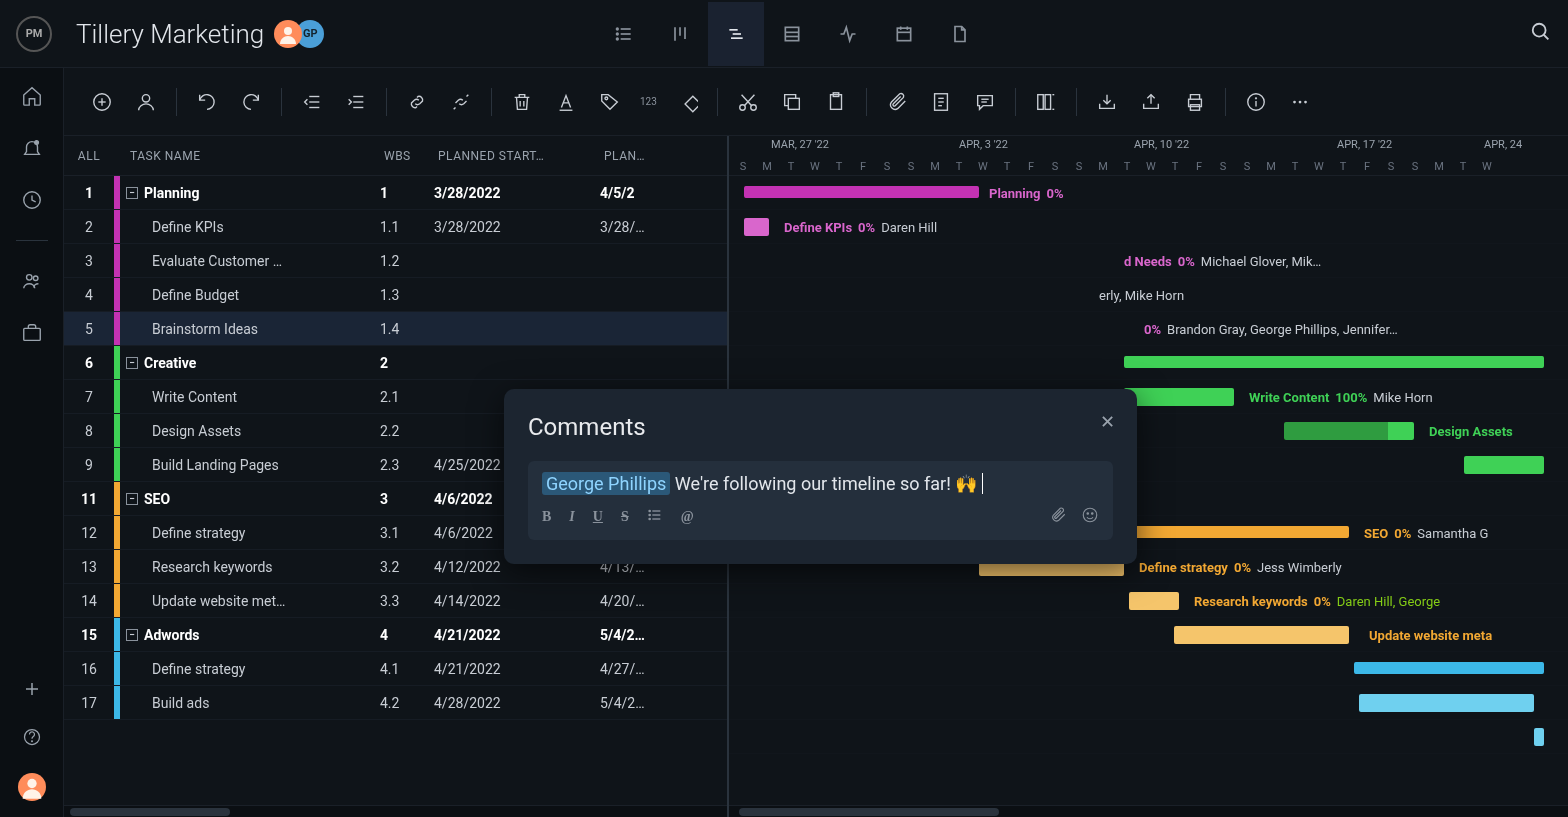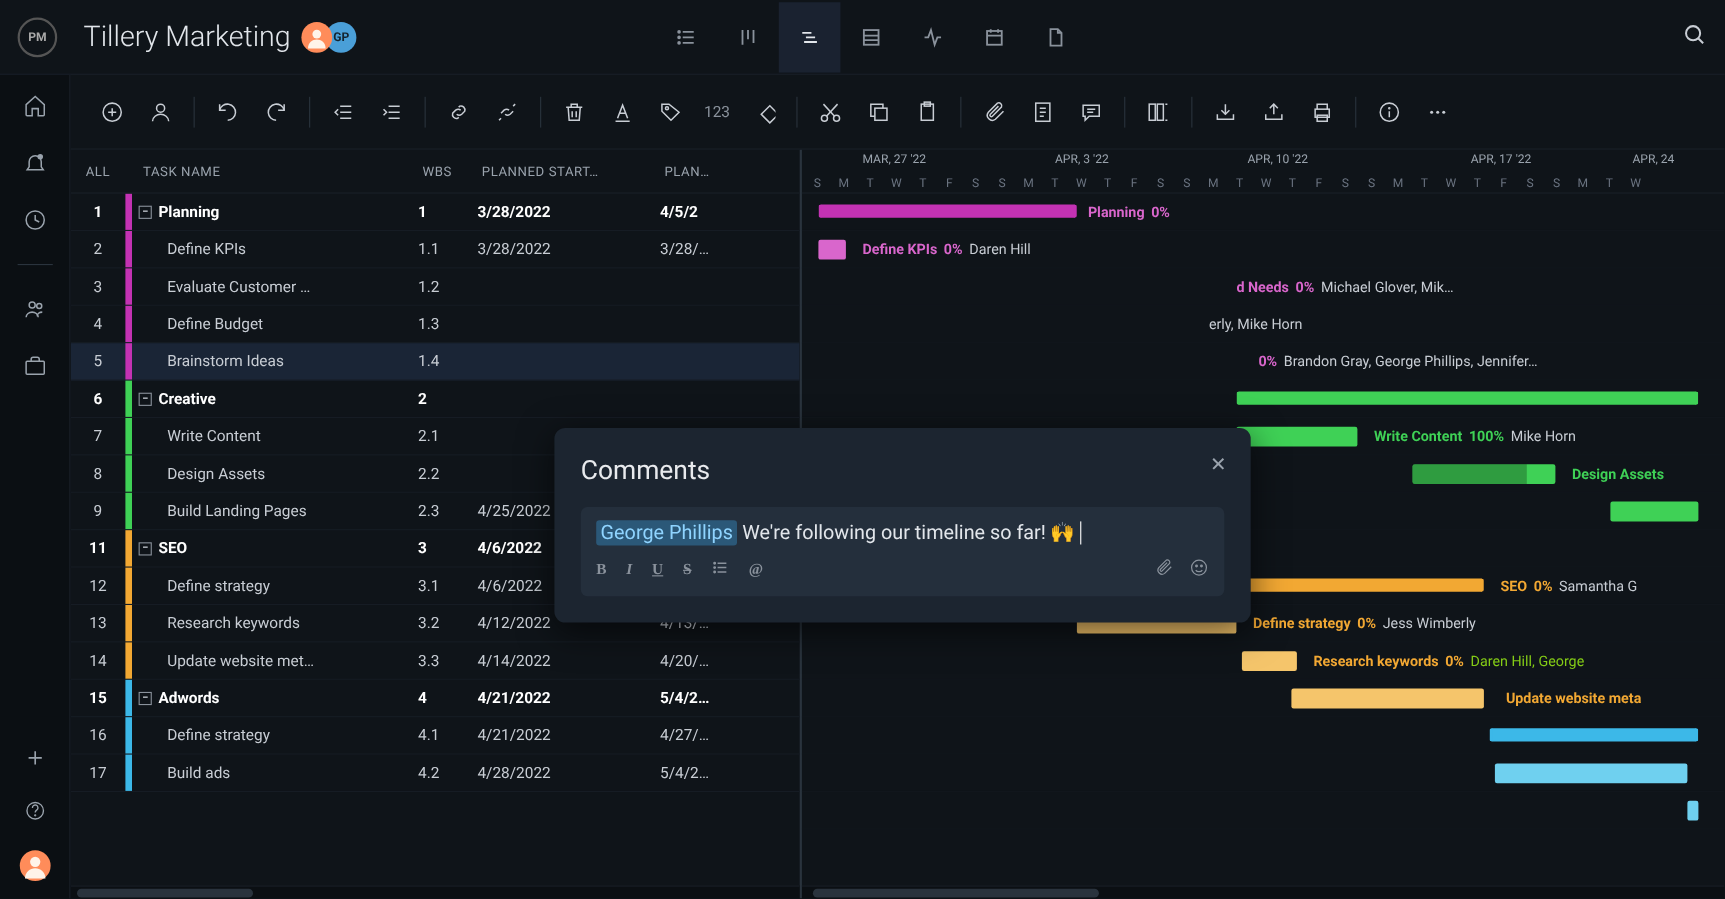--- a/index.html
+++ b/index.html
@@ -20,21 +20,21 @@
 .main { display:flex; flex:1; overflow:hidden; }
 .sidebar { width:64px; background:#0b0f13; display:flex; flex-direction:column; align-items:center; padding-top:16px; gap:28px; border-right:1px solid #1a2028; }
 .sidebar-item { width:24px; height:24px; color:#9aa3ad; cursor:pointer; display:flex; align-items:center; justify-content:center; }
 .sidebar-spacer { flex:1; }
 .sidebar-bottom { display:flex; flex-direction:column; align-items:center; gap:24px; padding-bottom:16px; }
 .content { flex:1; display:flex; flex-direction:column; overflow:hidden; }
 .toolbar { height:68px; display:flex; align-items:center; padding:0 24px; gap:16px; border-bottom:1px solid #1a2028; }
 .tool-btn { width:28px; height:28px; display:flex; align-items:center; justify-content:center; color:#c8cdd4; cursor:pointer; }
 .tool-btn svg { width:22px; height:22px; }
 .tool-sep { width:1px; height:28px; background:#2a333d; }
-.tool-text { color:#8a929c; font-size:14px; }
+.tool-text { color:#8a929c; font-size:10px; }
 .grid-area { flex:1; display:flex; overflow:hidden; position:relative; }
 .table-pane { flex:0 0 665px; display:flex; flex-direction:column; border-right:2px solid #2a333d; overflow:hidden; }
 .table-header { display:flex; height:40px; align-items:center; border-bottom:1px solid #1a2028; color:#9aa3ad; font-size:12px; letter-spacing:0.5px; }
 .col-num { flex:0 0 50px; text-align:center; }
 .col-task { flex:0 0 260px; padding-left:6px; }
 .col-wbs { flex:0 0 54px; }
 .col-start { flex:0 0 166px; }
 .col-end { flex:1; }
 .table-body { flex:1; overflow-y:auto; }
 .task-row { display:flex; height:34px; align-items:center; border-bottom:1px solid #161c24; font-size:14px; cursor:pointer; }
@@ -584,21 +584,21 @@
               </div>
             </div>
           <div class="scrollbar-h">
               <div class="scroll-thumb" style="width:160px"></div>
             </div>
         </div>
 
         <div class="gantt-pane">
           <div class="gantt-header">
             <div id="gantt-weeks">
-                <div class="gantt-week" style="left: 55px;">MAR, 27 '22</div>
+                <div class="gantt-week" style="left: 42px;">MAR, 27 '22</div>
                 <div class="gantt-week" style="left: 230px;">APR, 3 '22</div>
                 <div class="gantt-week" style="left: 405px;">APR, 10 '22</div>
                 <div class="gantt-week" style="left: 608px; text-align: right;">APR, 17 '22</div>
                 <div class="gantt-week" style="left: 755px;">APR, 24</div>
               </div>
             <div class="gantt-days" id="gantt-days" style="padding-left: 2px;">
                 <div class="gantt-day">S</div>
                 <div class="gantt-day">M</div>
                 <div class="gantt-day">T</div>
                 <div class="gantt-day">W</div>

